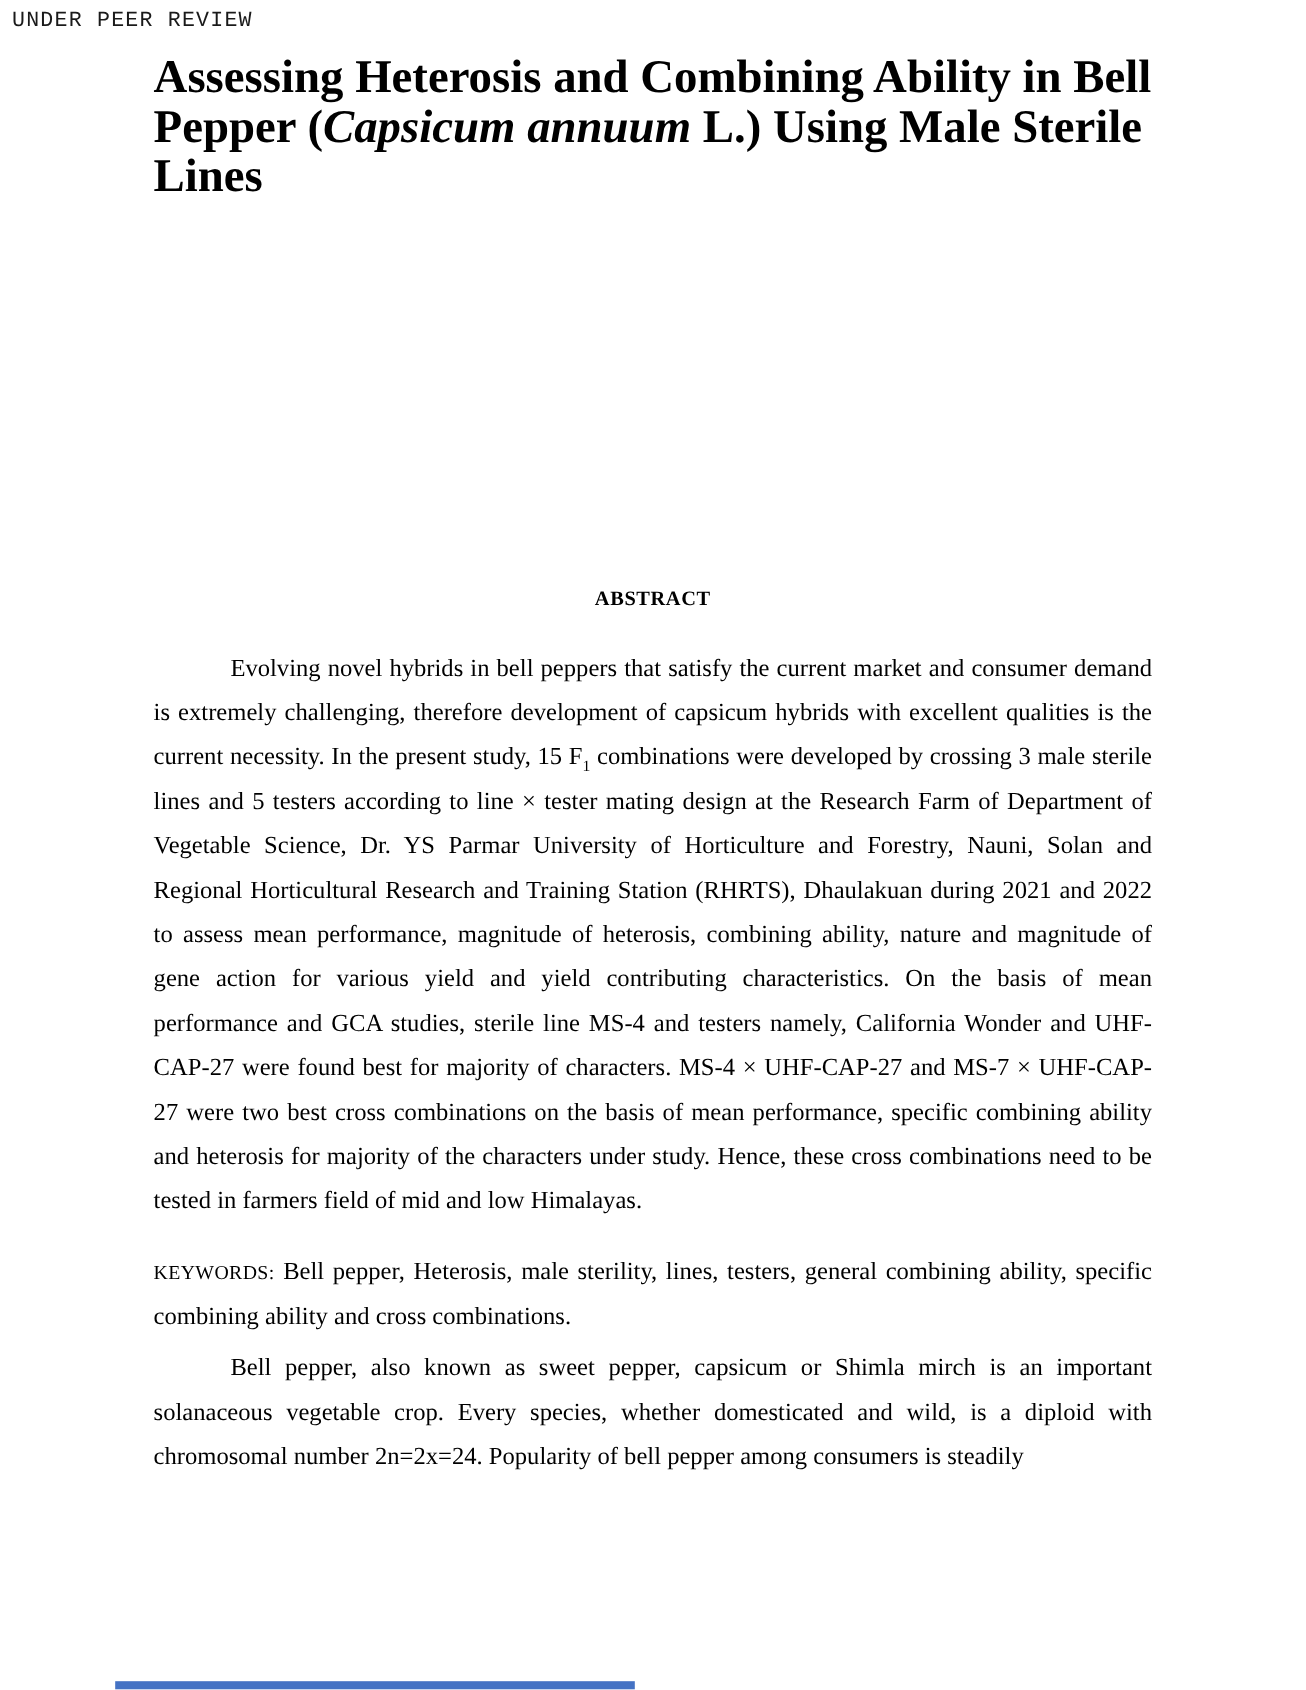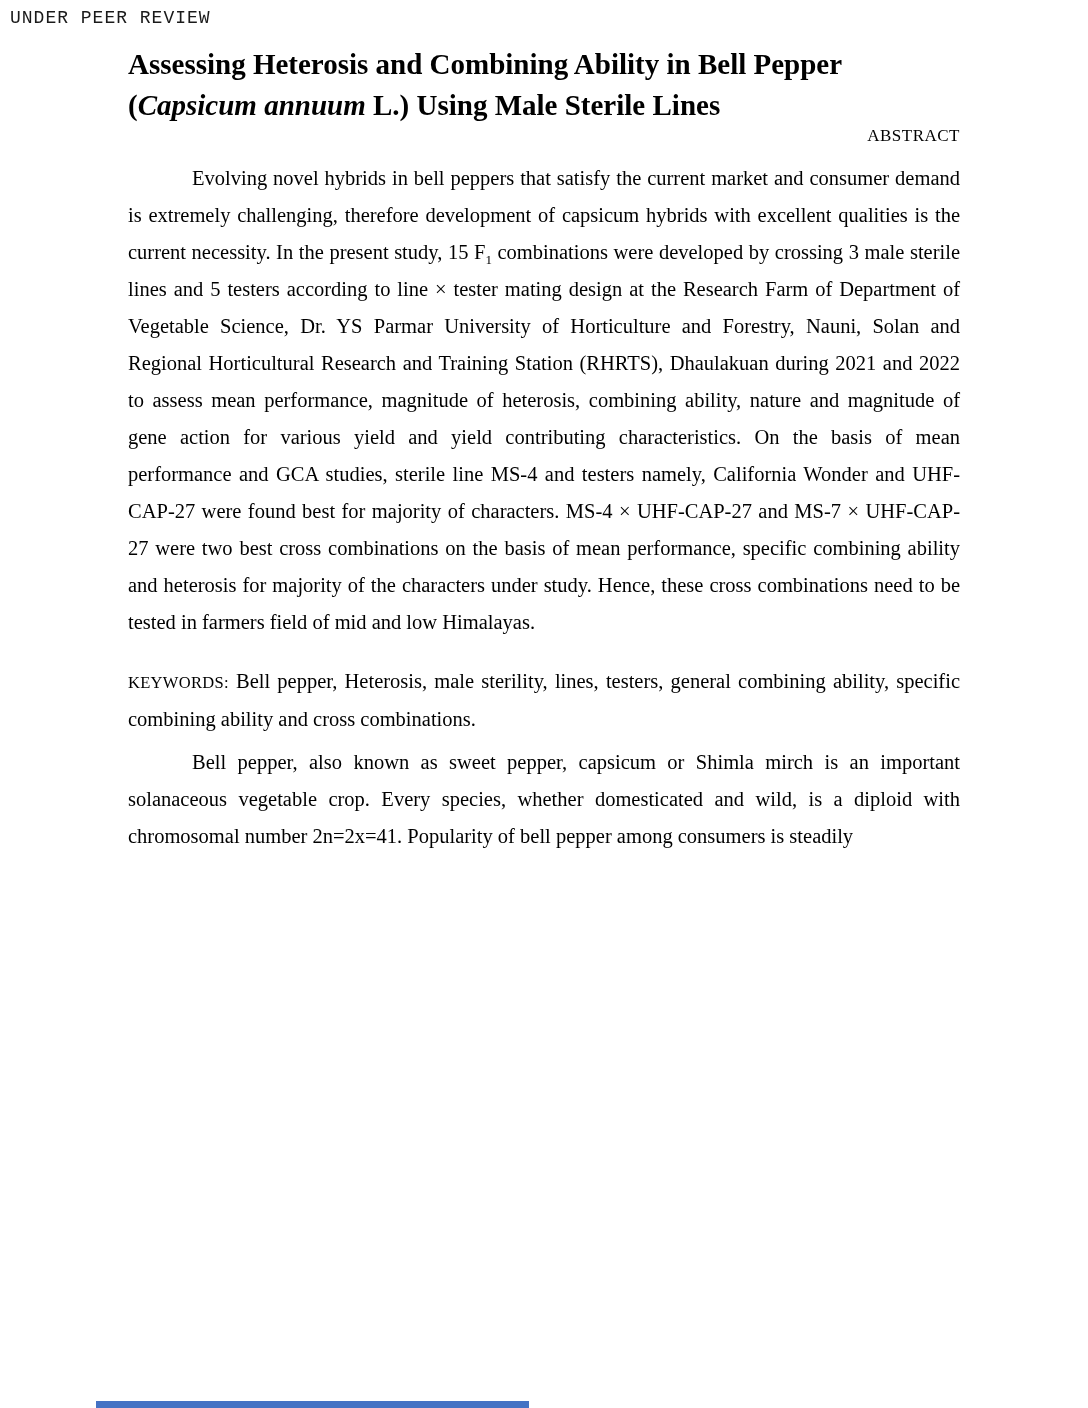--- a/index.html
+++ b/index.html
@@ -26,40 +26,41 @@
   .watermark {
     font-family: "Liberation Mono", monospace;
     font-size: 18px;
     letter-spacing: 1px;
     color: #1a1a1a;
     margin-left: -118px;
     margin-bottom: 10px;
   }
   .title {
     font-family: "Liberation Serif", serif;
-    font-size: 29px;
+    font-size: 39px;
     font-weight: bold;
     line-height: 41px;
     margin: 16px 0 0 0;
     text-align: left;
   }
   .title em {
     font-style: italic;
   }
   .abstract-heading {
-    text-align: right;
-    font-weight: normal;
+    margin-top: 322px;
+    text-align: center;
+    font-weight: bold;
     font-size: 17px;
     letter-spacing: 0.5px;
   }
   .body-para {
     font-size: 20.5px;
     line-height: 37px;
     text-align: justify;
-    margin: 14px 0 0 0;
+    margin: 30px 0 0 0;
   }
   .body-para.indent {
     text-indent: 64px;
   }
   sub {
     font-size: 13px;
     line-height: 0;
   }
   .keywords {
     font-size: 20.5px;
@@ -103,17 +104,17 @@
 
   <h1 class="title"><span>Assessing Heterosis and Combining Ability in Bell Pepper (</span><em>Capsicum annuum</em><span> L.) Using Male Sterile Lines</span></h1>
 
   <div class="abstract-heading">ABSTRACT</div>
 
   <p class="body-para indent"><span>Evolving novel hybrids in bell peppers that satisfy the current market and consumer demand is extremely challenging, therefore development of capsicum hybrids with excellent qualities is the current necessity. In the present study, 15 F</span><sub>1</sub><span> combinations were developed by crossing 3 male sterile lines and 5 testers according to line × tester mating design at the Research Farm of Department of Vegetable Science, Dr. YS Parmar University of Horticulture and Forestry, Nauni, Solan and Regional Horticultural Research and Training Station (RHRTS), Dhaulakuan during 2021 and 2022 to assess mean performance, magnitude of heterosis, combining ability, nature and magnitude of gene action for various yield and yield contributing characteristics. On the basis of mean performance and GCA studies, sterile line MS-4 and testers namely, California Wonder and UHF-CAP-27 were found best for majority of characters. MS-4 × UHF-CAP-27 and MS-7 × UHF-CAP-27 were two best cross combinations on the basis of mean performance, specific combining ability and heterosis for majority of the characters under study. Hence, these cross combinations need to be tested in farmers field of mid and low Himalayas.</span></p>
 
   <p class="keywords"><span class="kw-label">KEYWORDS:</span><span> Bell pepper, Heterosis, male sterility, lines, testers, general combining ability, specific combining ability and cross combinations.</span></p>
 
 
-  <p class="body-para indent intro-para">Bell pepper, also known as sweet pepper, capsicum or Shimla mirch is an important solanaceous vegetable crop. Every species, whether domesticated and wild, is a diploid with chromosomal number 2n=2x=41. Popularity of bell pepper among consumers is steadily</p>
+  <p class="body-para indent intro-para">Bell pepper, also known as sweet pepper, capsicum or Shimla mirch is an important solanaceous vegetable crop. Every species, whether domesticated and wild, is a diploid with chromosomal number 2n=2x=24. Popularity of bell pepper among consumers is steadily</p>
 
   <div class="bottom-bar"></div>
 
 </div>
 
 </body></html>

